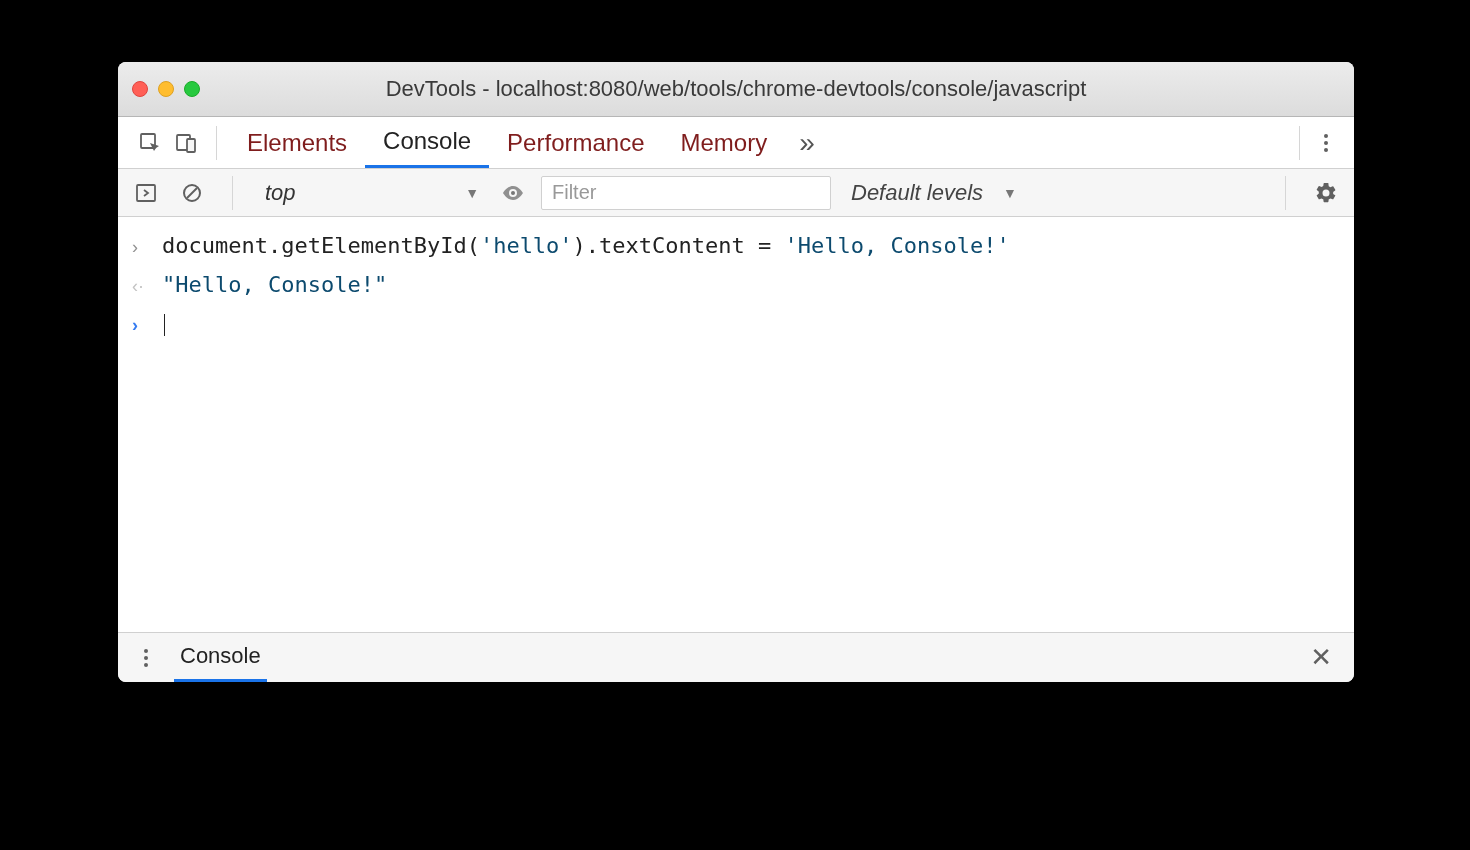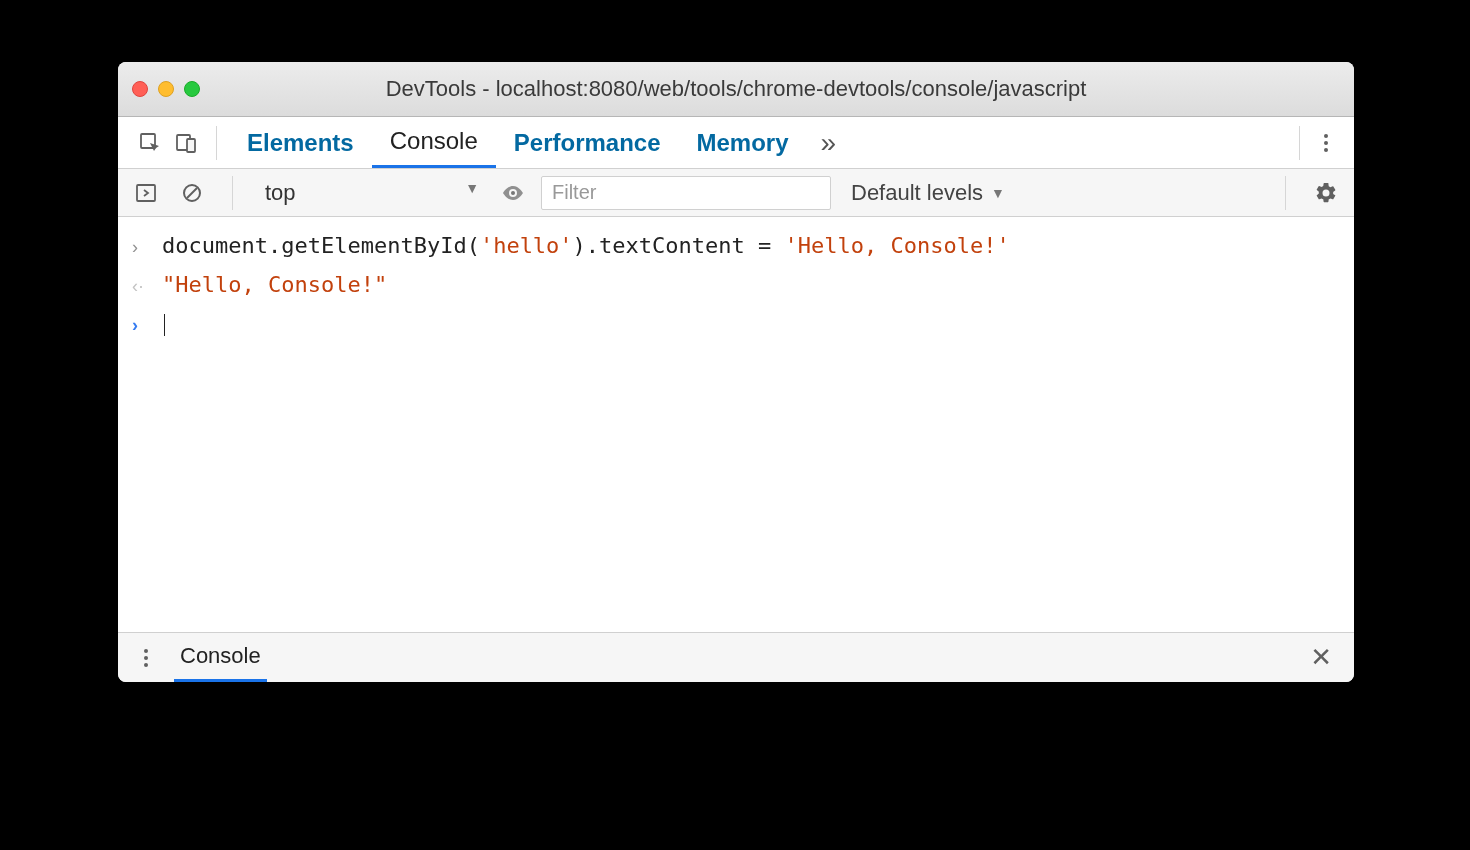--- a/index.html
+++ b/index.html
@@ -68,22 +68,21 @@
       width: 1px;
       height: 34px;
       background: #d6d6d6;
       margin: 0 12px;
     }
     .tab {
       padding: 0 18px;
       height: 100%;
       display: flex;
       align-items: center;
-      color: #0369a1;
-      font-weight: bold;
+      color: #7f1d1d;
     }
     .tab.active {
       color: #222;
       font-weight: 500;
       border-bottom: 3px solid #1a73e8;
     }
     .tab-spacer { flex: 1; }
     .chevrons {
       font-size: 28px;
       color: #555;
@@ -104,45 +103,48 @@
       display: flex;
       align-items: center;
       padding: 0 10px;
       gap: 10px;
       background: #f6f6f6;
       font-size: 22px;
       color: #555;
     }
     .context-select {
       display: flex;
+      align-items: center;
       gap: 26px;
       padding: 0 6px 0 10px;
       color: #333;
       min-width: 230px;
       justify-content: space-between;
+      font-style: italic;
     }
     .context-select .dd { font-size: 14px; color: #777; }
     .eye { color: #777; }
     .filter-input {
       border: 1px solid #d0d0d0;
       background: #fff;
       height: 34px;
       width: 290px;
       padding: 0 10px;
       font-size: 20px;
       color: #0f172a;
       border-radius: 2px;
     }
     .filter-input::placeholder { color: #999; }
     .levels {
       display: flex;
       align-items: center;
-      gap: 8px;
+      gap: 20px;
       color: #444;
       padding: 0 10px;
+      font-style: italic;
     }
     .gear { color: #606060; margin-left: auto; }
     .console-body {
       flex: 1;
       background: #fff;
       font-family: Menlo, Monaco, Consolas, monospace;
       font-size: 22px;
       padding: 10px 0;
       overflow: auto;
     }
@@ -157,21 +159,21 @@
       width: 18px;
       flex-shrink: 0;
       color: #919191;
       font-family: -apple-system, sans-serif;
       font-size: 18px;
     }
     .gutter.blue { color: #367cf1; font-weight: bold; }
     .gutter.dim { color: #c3c3c3; }
   
     .code-default { color: #222; }
-    .code-str { color: #c2410c; }
+    .code-str { color: #0c4a6e; }
 
     .drawer {
       height: 50px;
       border-top: 1px solid #d0d0d0;
       background: #f6f6f6;
       display: flex;
       align-items: center;
       padding: 0 14px;
       gap: 14px;
       font-size: 22px;

